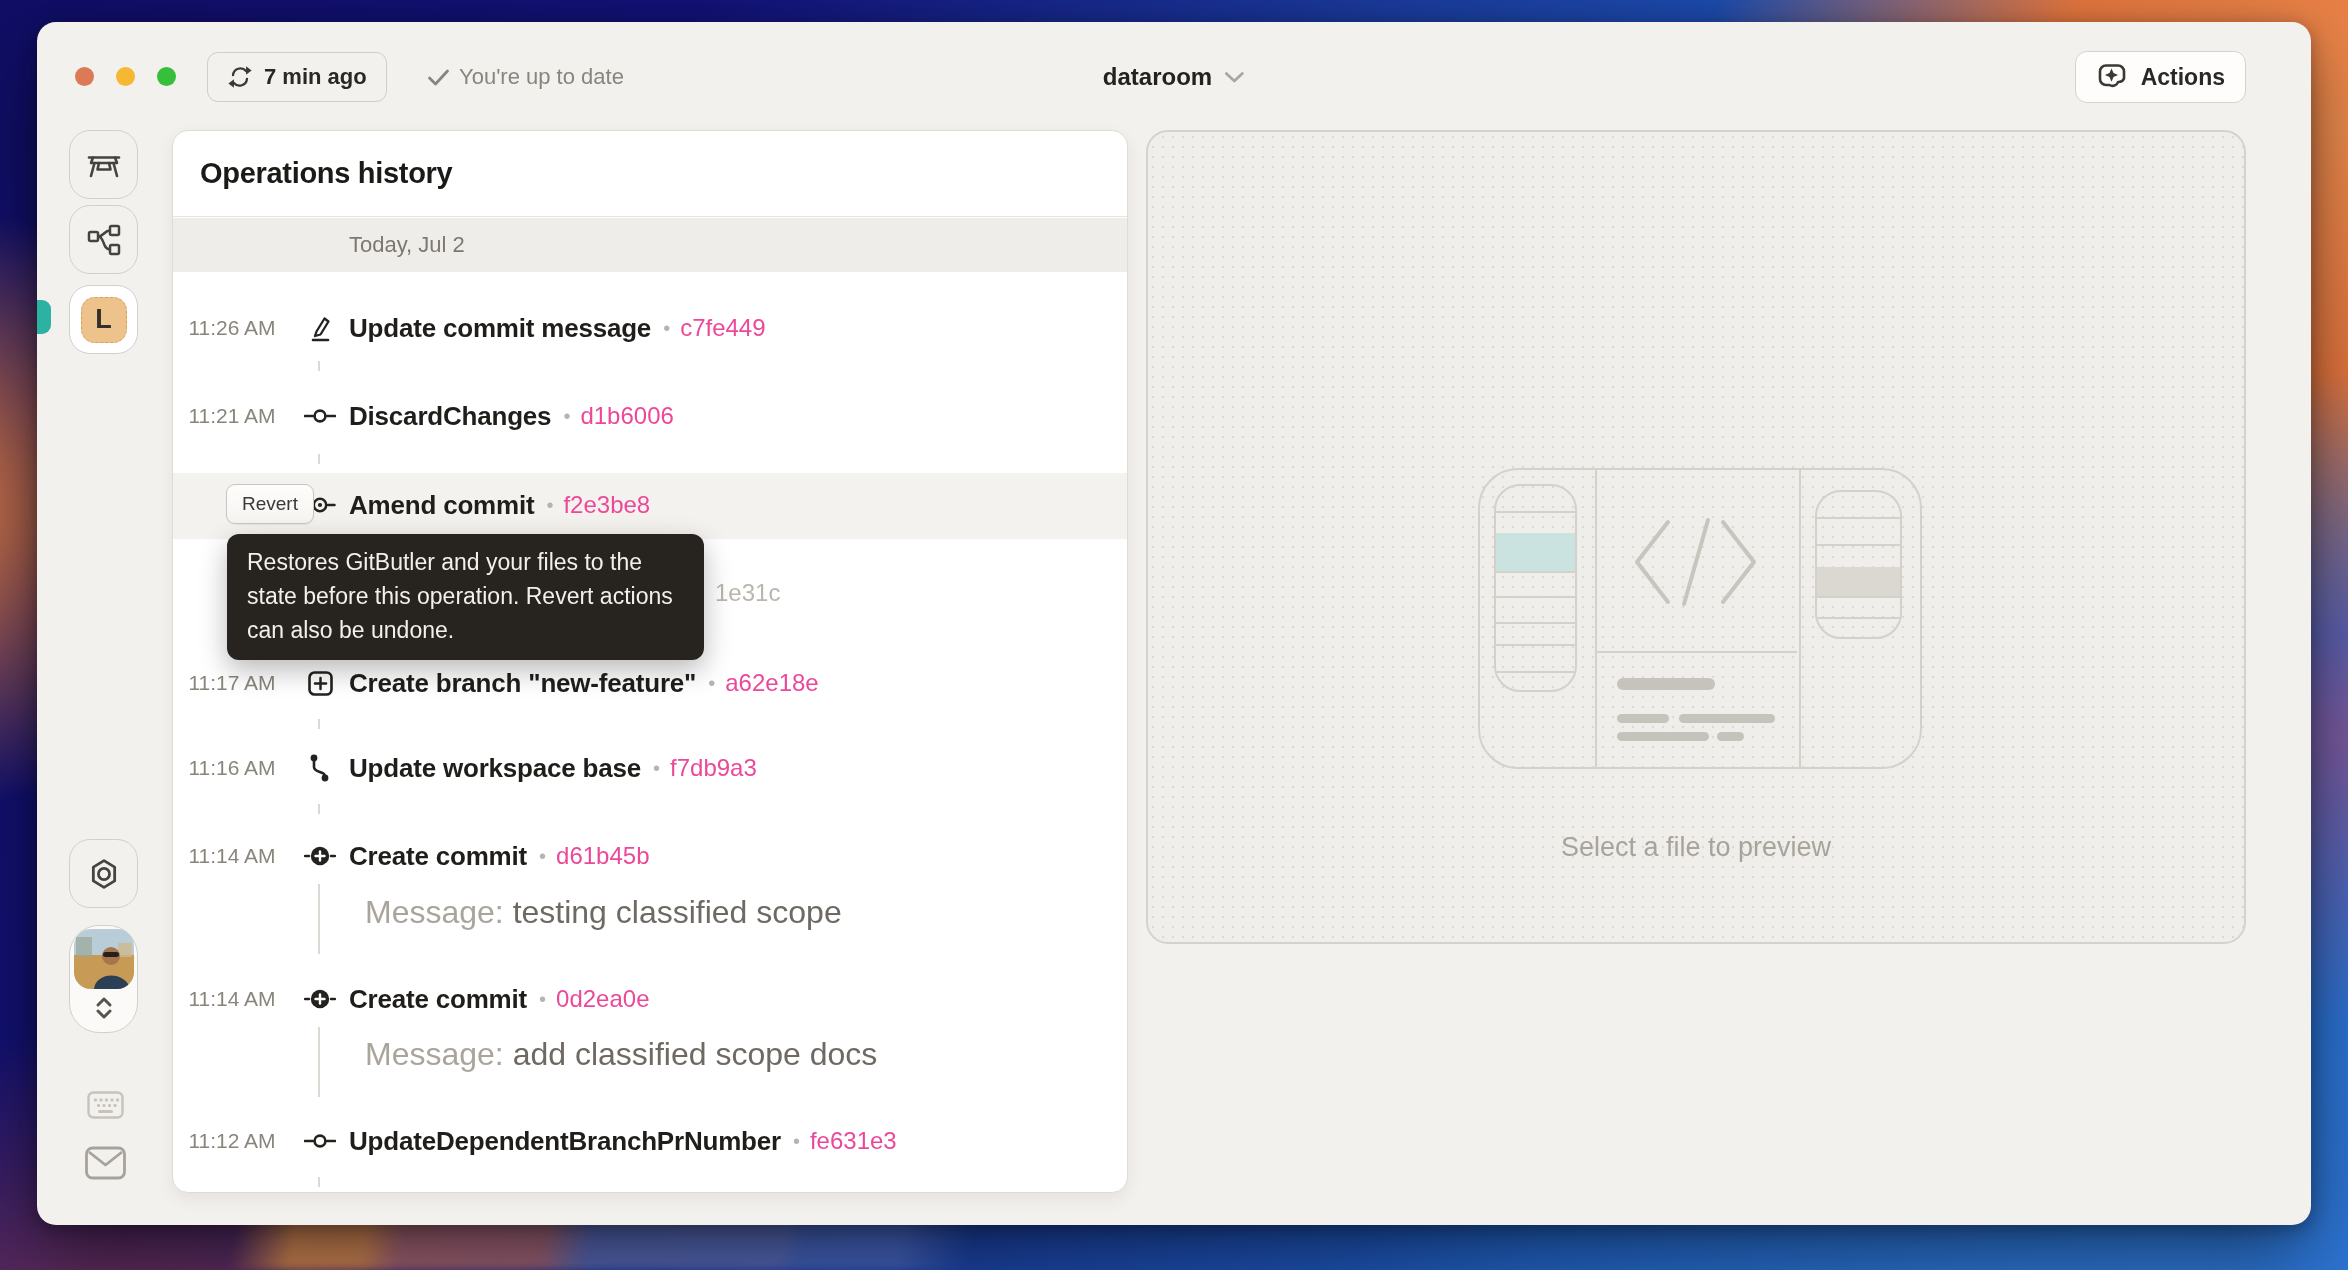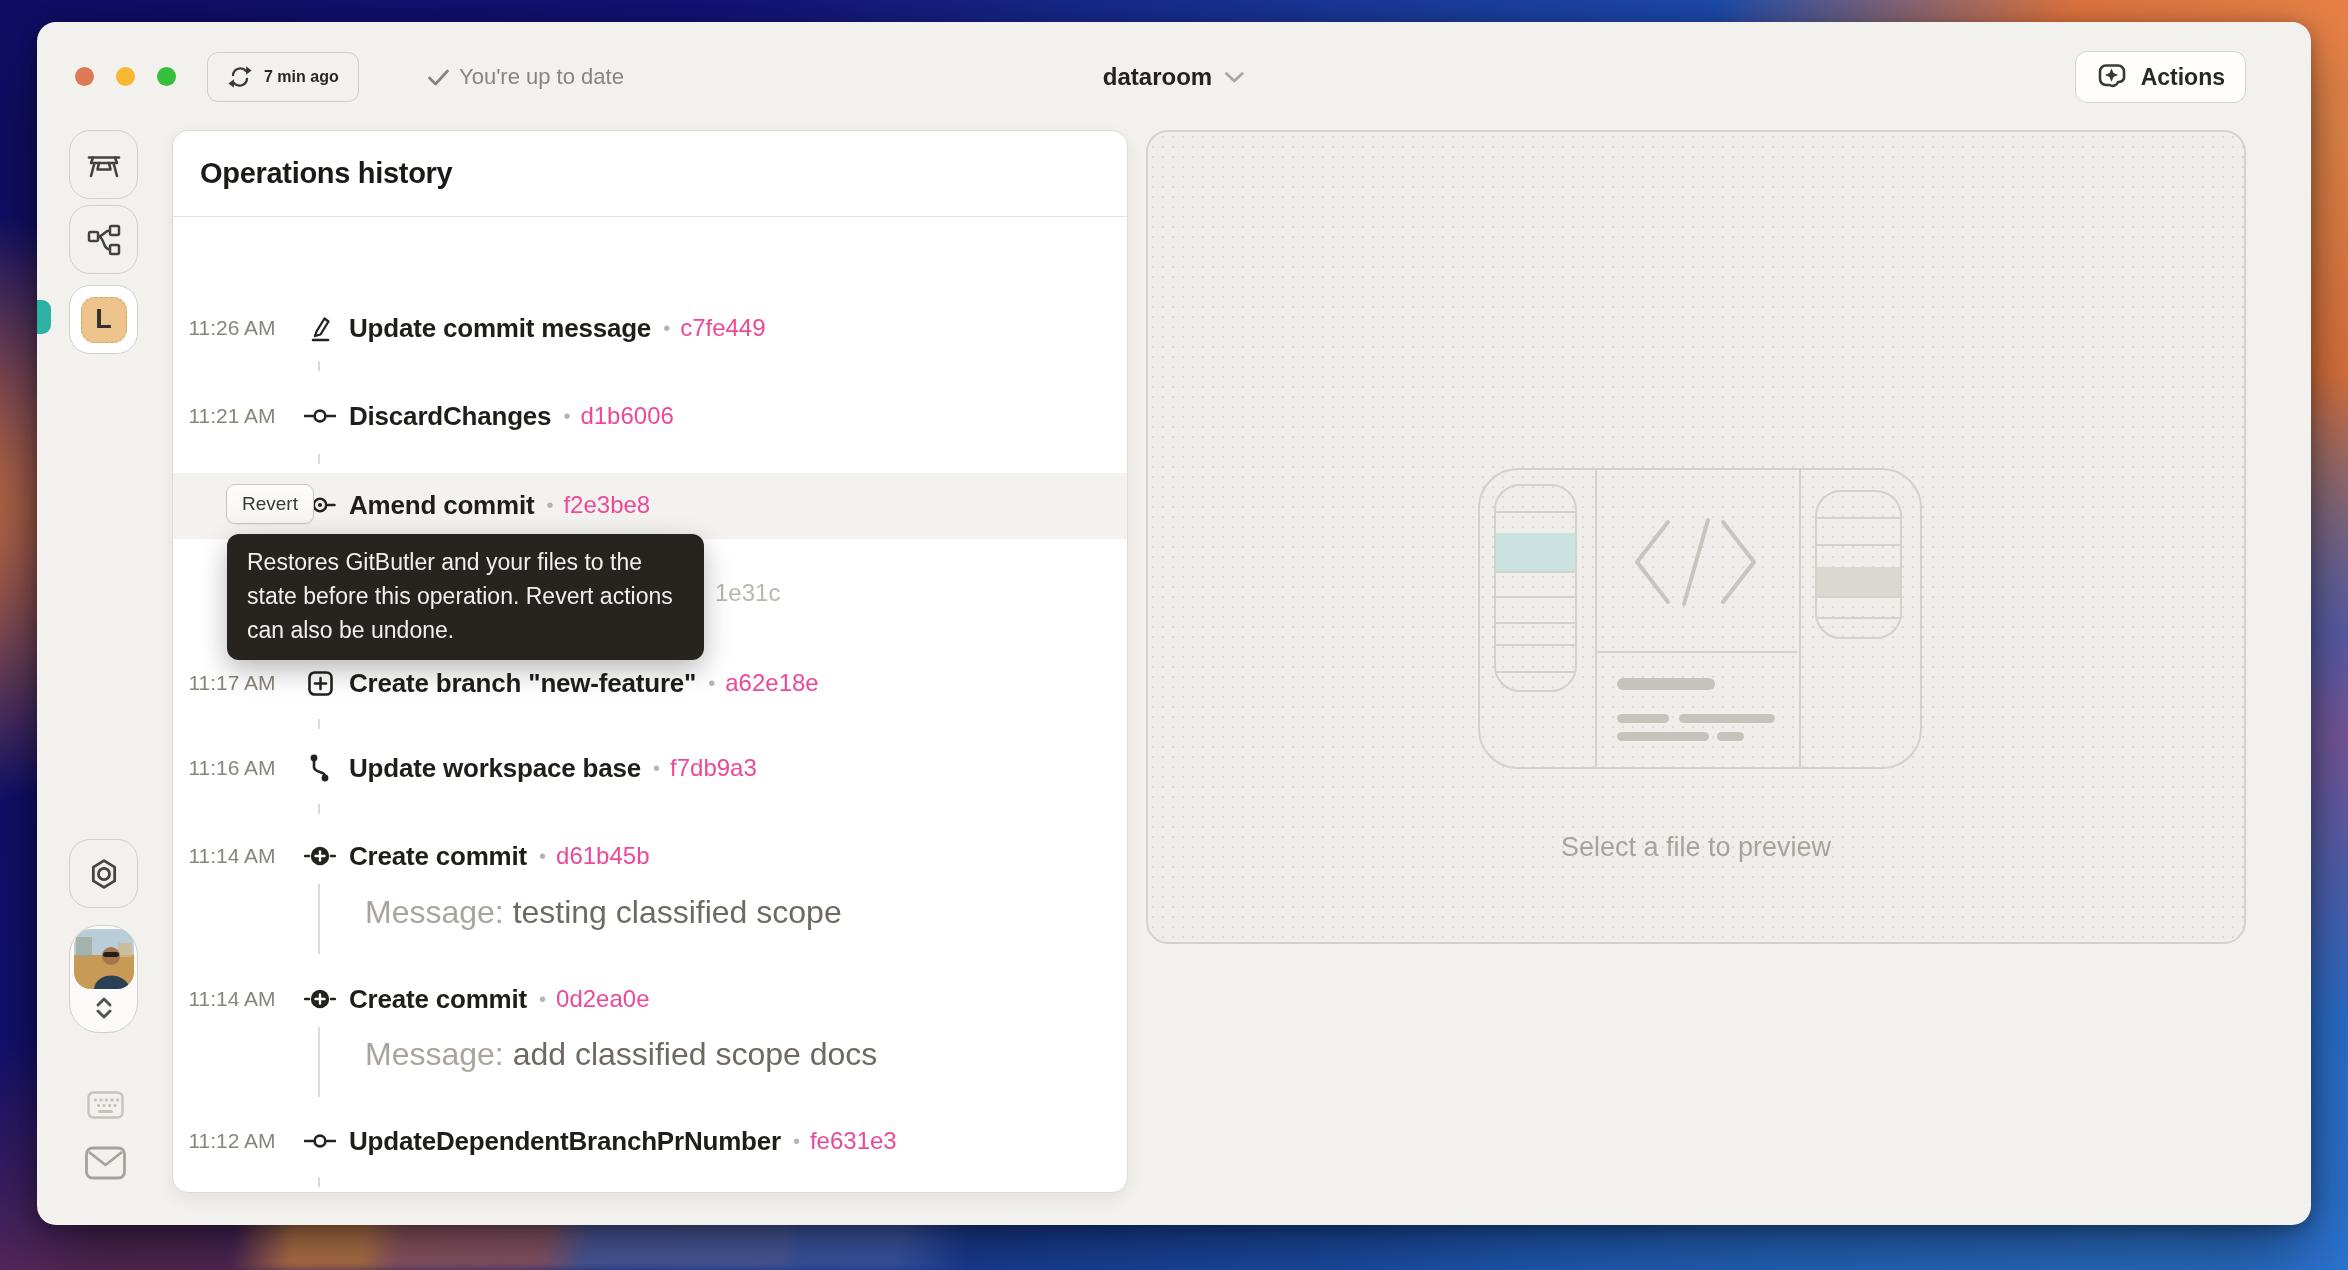--- a/index.html
+++ b/index.html
@@ -33,21 +33,21 @@
   
   .traffic { position:absolute; width:19px; height:19px; border-radius:50%; top:45px; }
   .t-red   { left:38px;  background:#db7a54; }
   .t-yel   { left:79px;  background:#f6b832; }
   .t-grn   { left:120px; background:#35bf3a; }
 
   .sync-btn {
     position:absolute; left:170px; top:30px; height:50px;
     display:flex; align-items:center; gap:11px; padding:0 19px;
     border:1.5px solid #d1cec7; border-radius:11px; background:transparent;
-    font-size:16px; font-weight:600; color:#2a2825; cursor:default;
+    font-size:22px; font-weight:600; color:#2a2825; cursor:default;
   }
   .status {
     position:absolute; left:390px; top:30px; height:50px;
     display:flex; align-items:center; gap:9px;
     font-size:22px; color:#8a857c;
   }
   .proj {
     position:absolute; left:50%; transform:translateX(-50%); top:30px; height:50px;
     display:flex; align-items:center; gap:12px;
     font-size:24px; font-weight:700; color:#24221f;
@@ -295,20 +295,23 @@
 
   <span class="ghost-icon" style="top:1124px;left:48px">
     <svg width="41" height="34" viewBox="0 0 41 34">
       <rect x="1.5" y="2" width="38" height="30" rx="6" fill="none" stroke="#a7a29a" stroke-width="2.8"></rect>
       <polyline points="4,6 20.5,19 37,6" fill="none" stroke="#a7a29a" stroke-width="2.8" stroke-linejoin="round"></polyline>
     </svg>
   </span>
 
   <div class="ops">
     <div class="ops-header">Operations history</div>
+    <div class="date-bar">
+      <span>Today, Jul 2</span>
+    </div>
 
     <div class="row-highlight"></div>
 
     <div class="conn" style="top:230px;height:10px"></div>
     <div class="conn" style="top:323px;height:10px"></div>
     <div class="conn" style="top:588px;height:10px"></div>
     <div class="conn" style="top:673px;height:10px"></div>
     <div class="conn" style="top:753px;height:70px"></div>
     <div class="conn" style="top:896px;height:70px"></div>
     <div class="conn" style="top:1046px;height:10px"></div>

